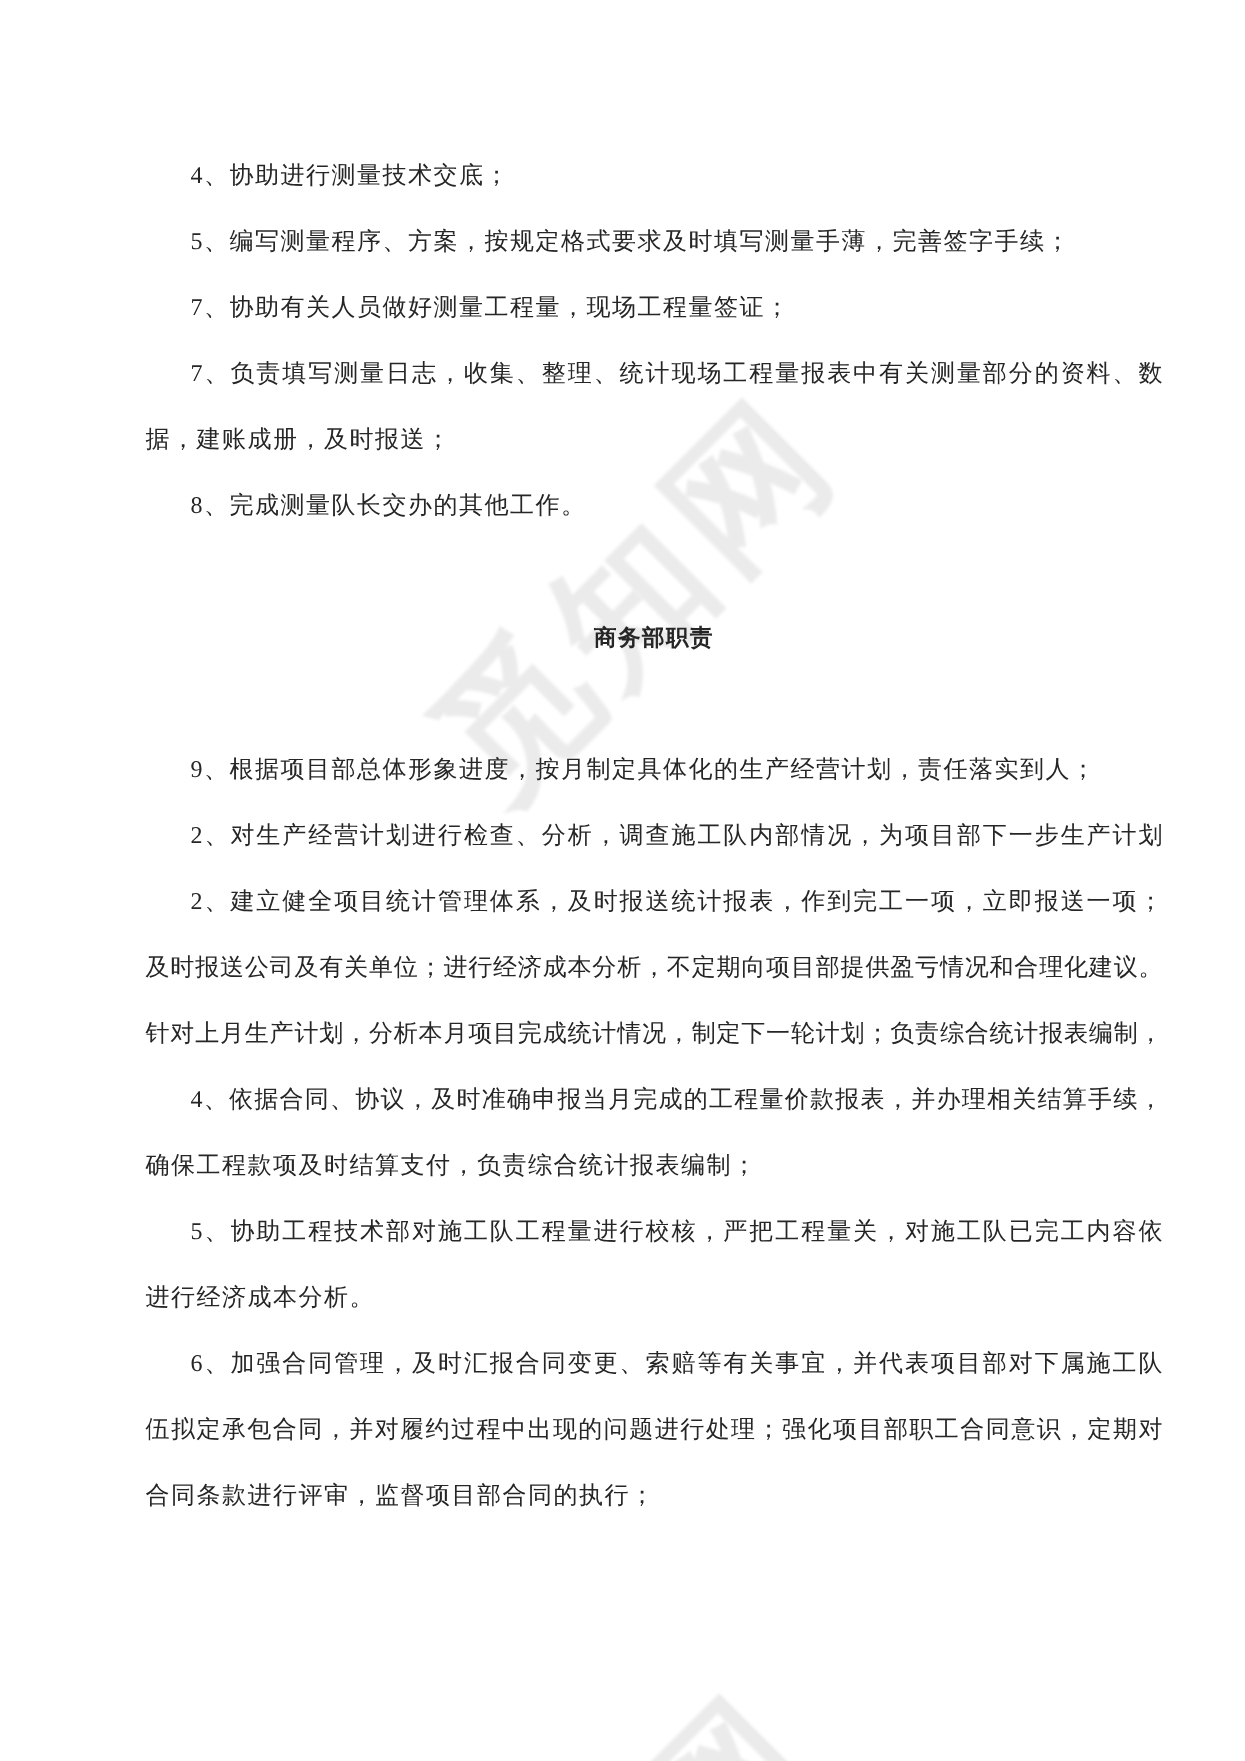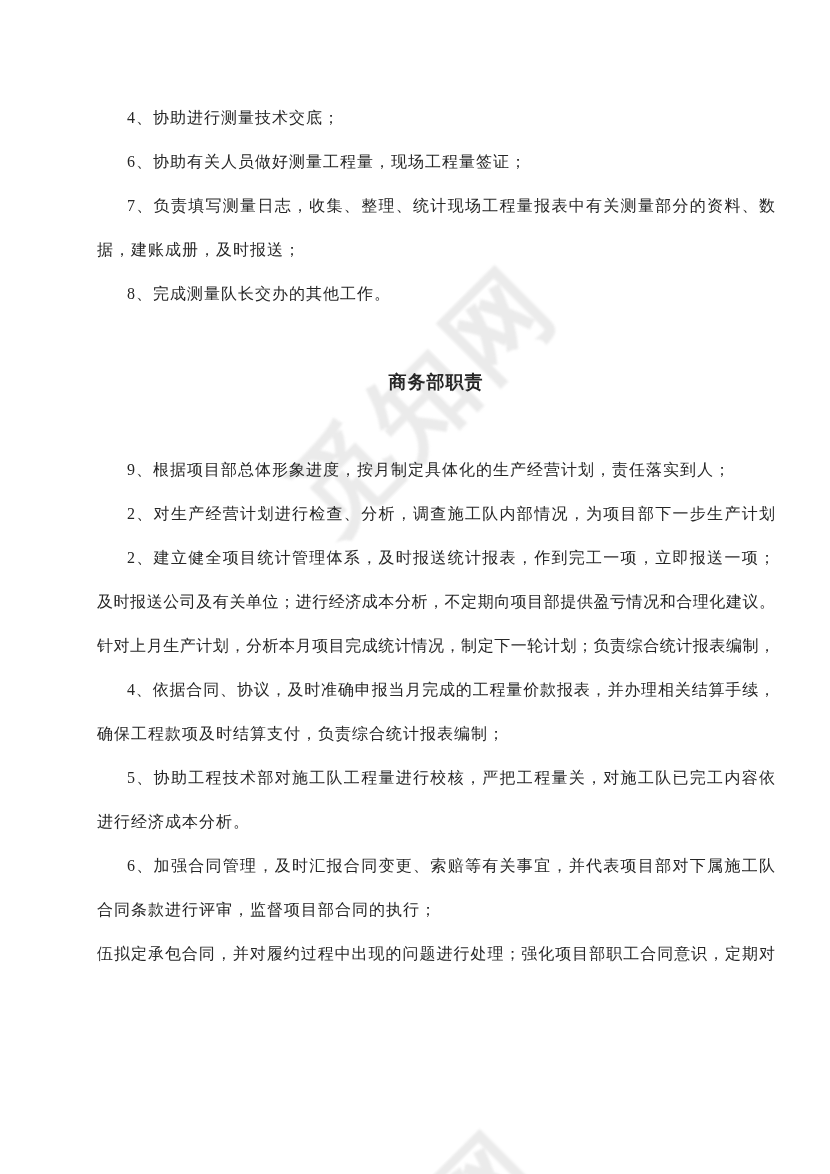--- a/index.html
+++ b/index.html
@@ -54,50 +54,51 @@
     letter-spacing: 0;
     text-align: justify;
     text-align-last: justify;
   }
   .spacer { height: 44px; }
   .heading {
     height: 44px;
     line-height: 44px;
     text-align: center;
     font-weight: bold;
-    font-size: 18px;
+    font-size: 15px;
     letter-spacing: 1px;
     font-family: "Liberation Serif", serif;
   }
 </style>
 </head>
 <body>
 
 <div class="page">
   <div class="watermark" id="wm1">觅知网</div>
   <div class="watermark" id="wm2">觅知网</div>
   <div class="content">
     <div>
         <div class="line indent">4、协助进行测量技术交底；</div>
-        <div class="line indent">6、协助有关人员做好测量工程量，现场工程量签证；</div>
+        <div class="line indent">5、编写测量程序、方案，按规定格式要求及时填写测量手薄，完善签字手续；</div>
+        <div class="line indent">7、协助有关人员做好测量工程量，现场工程量签证；</div>
         <div class="line indent justify">7、负责填写测量日志，收集、整理、统计现场工程量报表中有关测量部分的资料、数</div>
         <div class="line">据，建账成册，及时报送；</div>
         <div class="line indent">8、完成测量队长交办的其他工作。</div>
       </div>
     <div class="spacer"></div>
     <div class="heading">商务部职责</div>
     <div class="spacer"></div>
     <div>
         <div class="line indent">9、根据项目部总体形象进度，按月制定具体化的生产经营计划，责任落实到人；</div>
         <div class="line indent justify">2、对生产经营计划进行检查、分析，调查施工队内部情况，为项目部下一步生产计划</div>
         <div class="line indent justify">2、建立健全项目统计管理体系，及时报送统计报表，作到完工一项，立即报送一项；</div>
         <div class="line justify">及时报送公司及有关单位；进行经济成本分析，不定期向项目部提供盈亏情况和合理化建议。</div>
         <div class="line justify">针对上月生产计划，分析本月项目完成统计情况，制定下一轮计划；负责综合统计报表编制，</div>
         <div class="line indent justify">4、依据合同、协议，及时准确申报当月完成的工程量价款报表，并办理相关结算手续，</div>
         <div class="line">确保工程款项及时结算支付，负责综合统计报表编制；</div>
         <div class="line indent justify">5、协助工程技术部对施工队工程量进行校核，严把工程量关，对施工队已完工内容依</div>
         <div class="line">进行经济成本分析。</div>
         <div class="line indent justify">6、加强合同管理，及时汇报合同变更、索赔等有关事宜，并代表项目部对下属施工队</div>
+        <div class="line justify">伍拟定承包合同，并对履约过程中出现的问题进行处理；强化项目部职工合同意识，定期对</div>
         <div class="line">合同条款进行评审，监督项目部合同的执行；</div>
-        <div class="line justify">伍拟定承包合同，并对履约过程中出现的问题进行处理；强化项目部职工合同意识，定期对</div>
       </div>
   </div>
 </div>
 
 </body></html>

